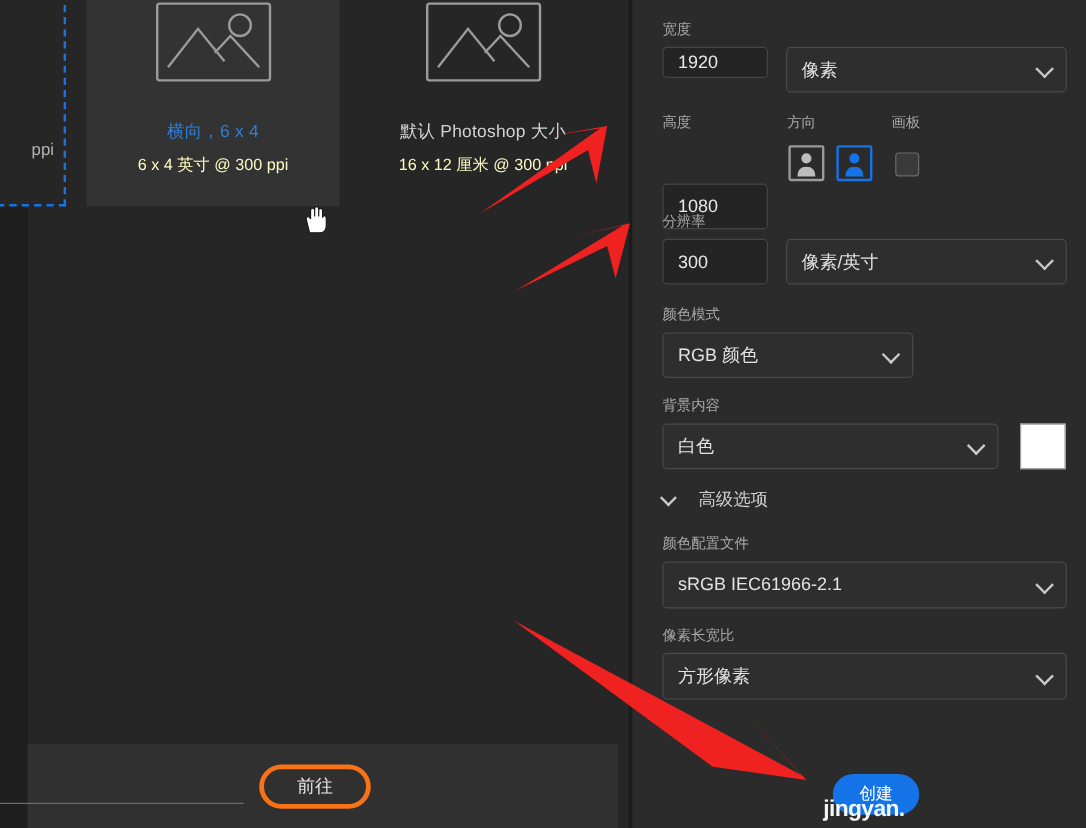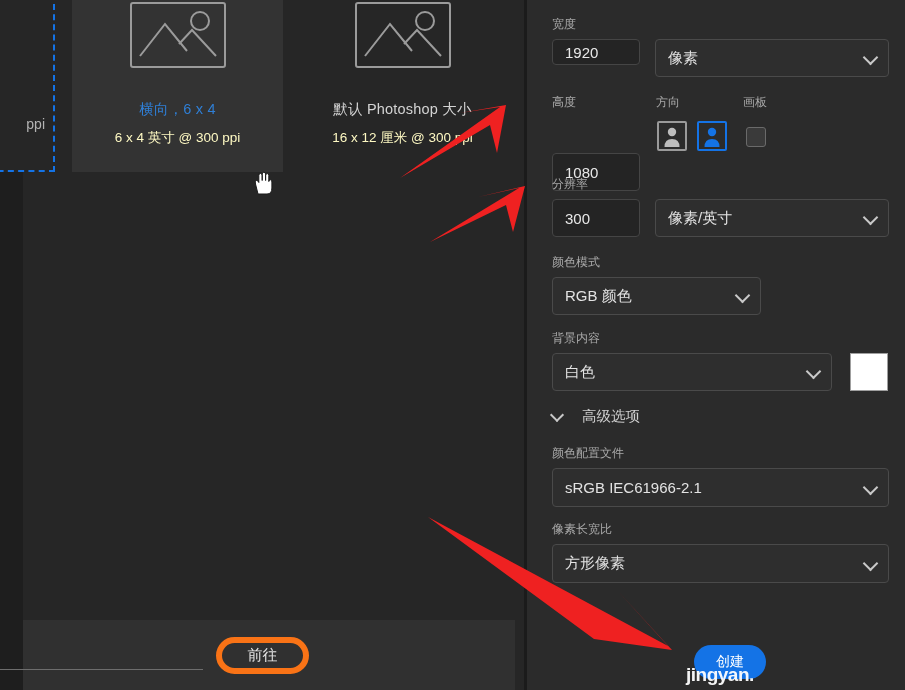--- a/index.html
+++ b/index.html
@@ -58,21 +58,21 @@
   .footer-input {
     position: absolute; left: -110px; top: 22px; width: 290px; height: 28px;
     background: transparent; border: none; border-bottom: 1px solid #6d6d6d;
     color: #8e8e8e; font-style: italic; font-size: 15px;
     font-family: "Liberation Sans", sans-serif; outline: none;
     padding: 0 4px;
   }
   .footer-input::placeholder { color: #8e8e8e; font-style: italic; }
   .goto-btn {
     position: absolute; left: 193px; top: 17px; width: 93px; height: 37px;
-    border: 6px solid #f97316; border-radius: 19px;
+    border: 4px solid #f97316; border-radius: 19px;
     background: transparent; color: #e3e3e3; font-size: 15px;
     font-family: "Liberation Sans", sans-serif;
     display: flex; align-items: center; justify-content: center;
     cursor: pointer;
   }
 
   
   .right-pane {
     position: absolute; left: 527px; top: 0; width: 378px; height: 690px;
     background: #2b2b2b;

